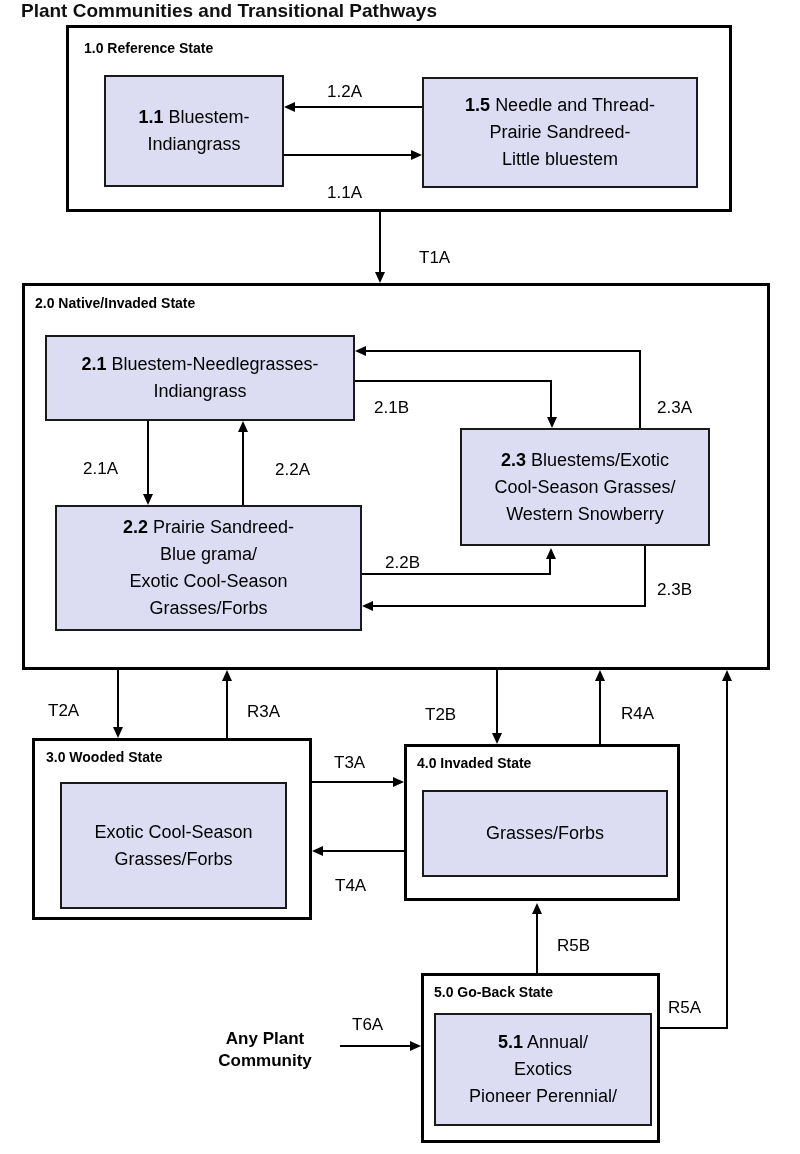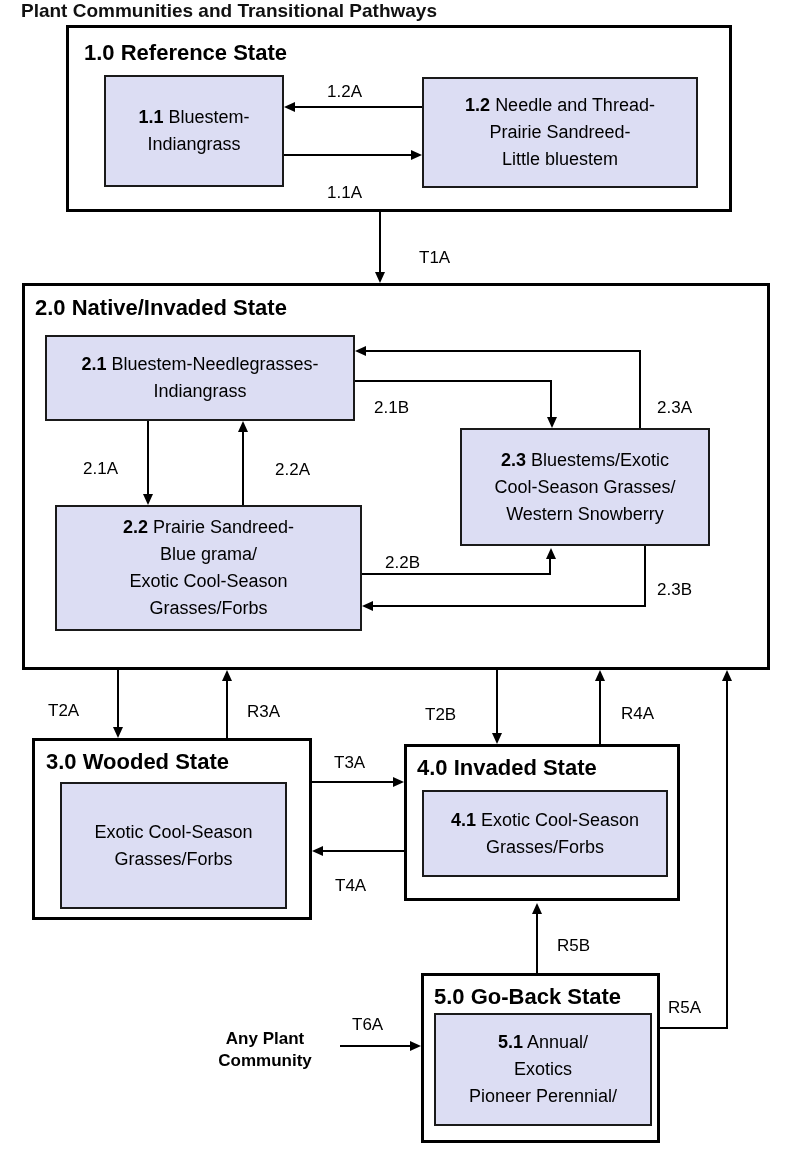--- a/index.html
+++ b/index.html
@@ -1,21 +1,21 @@
 <!DOCTYPE html>
 <html style="--fill: #dcddf3; --line: #000000;"><head>
 <meta charset="utf-8">
 <style>
   :root { --fill:#dcddf3; --line:#000; }
   * { box-sizing: border-box; margin: 0; padding: 0; }
   body { background:#fff; font-family:"Liberation Sans", sans-serif; color:#000; }
   .canvas { position:relative; width:794px; height:1154px; background:#fff; overflow:hidden;border-radius:20px; }
   .title { position:absolute; left:21px; top:0; font-size:19px; font-weight:bold; color:#111; white-space:nowrap; }
   .state { position:absolute; border:3px solid #000; background:#fff; }
-  .state-label { position:absolute; font-size:22px; font-weight:bold; white-space:nowrap; }
+  .state-label { position:absolute; font-size:14px; font-weight:bold; white-space:nowrap; }
   .pc { position:absolute; background:var(--fill); border:2px solid #1a1a1a;
         display:flex; flex-direction:column; justify-content:center;
         text-align:center; font-size:18px; line-height:27px; }
   .pc-line { white-space:nowrap; }
   .pc .num { font-weight:bold; }
   .hline { position:absolute; height:2px; background:var(--line); }
   .vline { position:absolute; width:2px; background:var(--line); }
   .ah { position:absolute; width:0; height:0; border:0 solid transparent; }
   .ah-up    { border-left-width:5px;  border-right-width:5px;  border-bottom:11px solid var(--line); }
   .ah-down  { border-left-width:5px;  border-right-width:5px;  border-top:11px solid var(--line); }
@@ -32,21 +32,21 @@
   <div class="title">Plant Communities and Transitional Pathways</div>
 
   <div class="state" style="left:66px;top:25px;width:666px;height:187px;">
     <div class="state-label" style="left:15px;top:12px;">1.0 Reference State</div>
   </div>
   <div class="pc" style="left:104px;top:75px;width:180px;height:112px;">
     <div class="pc-line"><span class="num">1.1</span> <span>Bluestem-</span></div>
     <div class="pc-line">Indiangrass</div>
   </div>
   <div class="pc" style="left:422px;top:77px;width:276px;height:111px;">
-    <div class="pc-line"><span class="num">1.2</span> <span>Needle and Thread-</span></div>
+    <div class="pc-line"><span class="num">1.5</span> <span>Needle and Thread-</span></div>
     <div class="pc-line">Prairie Sandreed-</div>
     <div class="pc-line">Little bluestem</div>
   </div>
 
   <div class="hline" style="left:294px;top:106px;width:128px;"></div>
   <div class="ah ah-left" style="left:284px;top:102px;"></div>
   <div class="plabel" style="left:327px;top:74px;">1.2A</div>
 
   <div class="hline" style="left:284px;top:154px;width:128px;"></div>
   <div class="ah ah-right" style="left:411px;top:150px;"></div>
@@ -124,21 +124,20 @@
   </div>
   <div class="pc" style="left:60px;top:782px;width:227px;height:127px;">
     <div class="pc-line">Exotic Cool-Season</div>
     <div class="pc-line">Grasses/Forbs</div>
   </div>
 
   <div class="state" style="left:404px;top:744px;width:276px;height:157px;">
     <div class="state-label" style="left:10px;top:8px;">4.0 Invaded State</div>
   </div>
   <div class="pc" style="left:422px;top:790px;width:246px;height:87px;">
-    <div class="pc-line"><span class="num">4.1</span> <span>Exotic Cool-Season</span></div>
     <div class="pc-line">Grasses/Forbs</div>
   </div>
 
   <div class="hline" style="left:312px;top:781px;width:82px;"></div>
   <div class="ah ah-right" style="left:393px;top:777px;"></div>
   <div class="plabel" style="left:334px;top:745px;">T3A</div>
 
   <div class="hline" style="left:322px;top:850px;width:82px;"></div>
   <div class="ah ah-left" style="left:312px;top:846px;"></div>
   <div class="plabel" style="left:335px;top:868px;">T4A</div>

